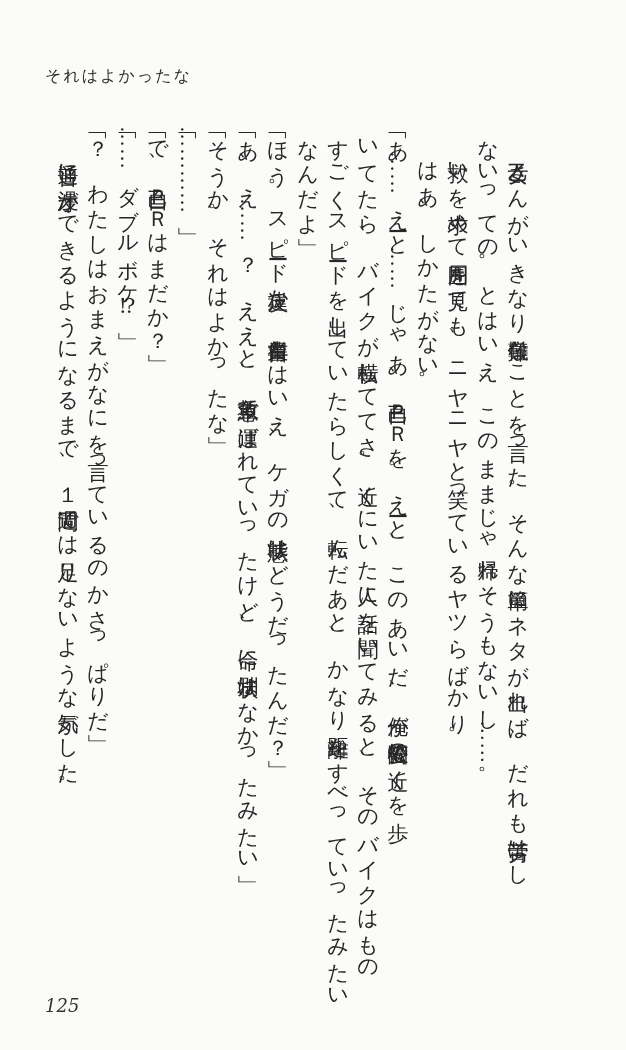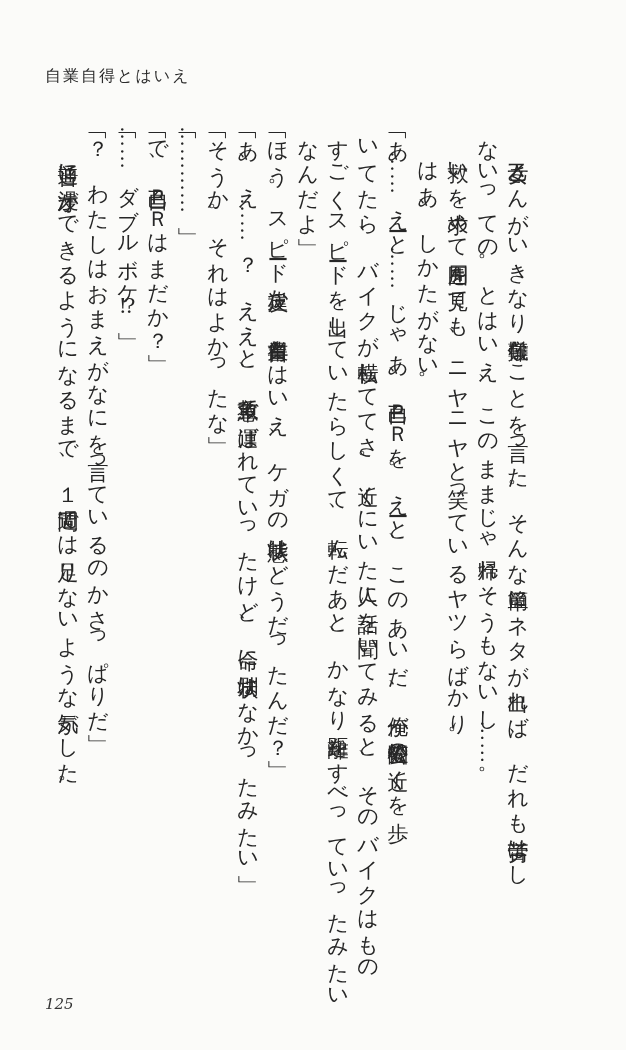--- a/index.html
+++ b/index.html
@@ -39,31 +39,31 @@
   }
   .text-body p.col {
     margin: 0;
     padding: 0;
     white-space: nowrap;
   }
   .page-number {
     position: absolute;
     left: 45px;
     top: 995px;
-    font-size: 15px;
+    font-size: 18px;
     font-style: italic;
     font-family: "DejaVu Serif", "Liberation Serif", serif;
     color: #333;
   }
 </style>
 </head>
 <body>
 
 <div class="page">
-  <div class="running-head">自業自得とはいえ</div>
+  <div class="running-head">それはよかったな</div>
 
   <div class="text-body">
     <p class="col">　乙女さんがいきなり難儀なことを言った。そんな簡単にネタが出れば、だれも苦労はし</p>
     <p class="col">ないっての。とはいえ、このままじゃ帰れそうもないし……。</p>
     <p class="col">　救いを求めて周囲を見ても、ニヤニヤと笑っているヤツらばかり。</p>
     <p class="col">　はあ、しかたがない。</p>
     <p class="col">「あ……えーと……じゃあ、自己ＰＲを。えーと、このあいだ、俺が松笠公園の近くを歩</p>
     <p class="col">いてたら、バイクが横転しててさ。近くにいた人に話を聞いてみると、そのバイクはもの</p>
     <p class="col">すごくスピードを出していたらしくて、転んだあと、かなり距離をすべっていったみたい</p>
     <p class="col">なんだよ」</p>

